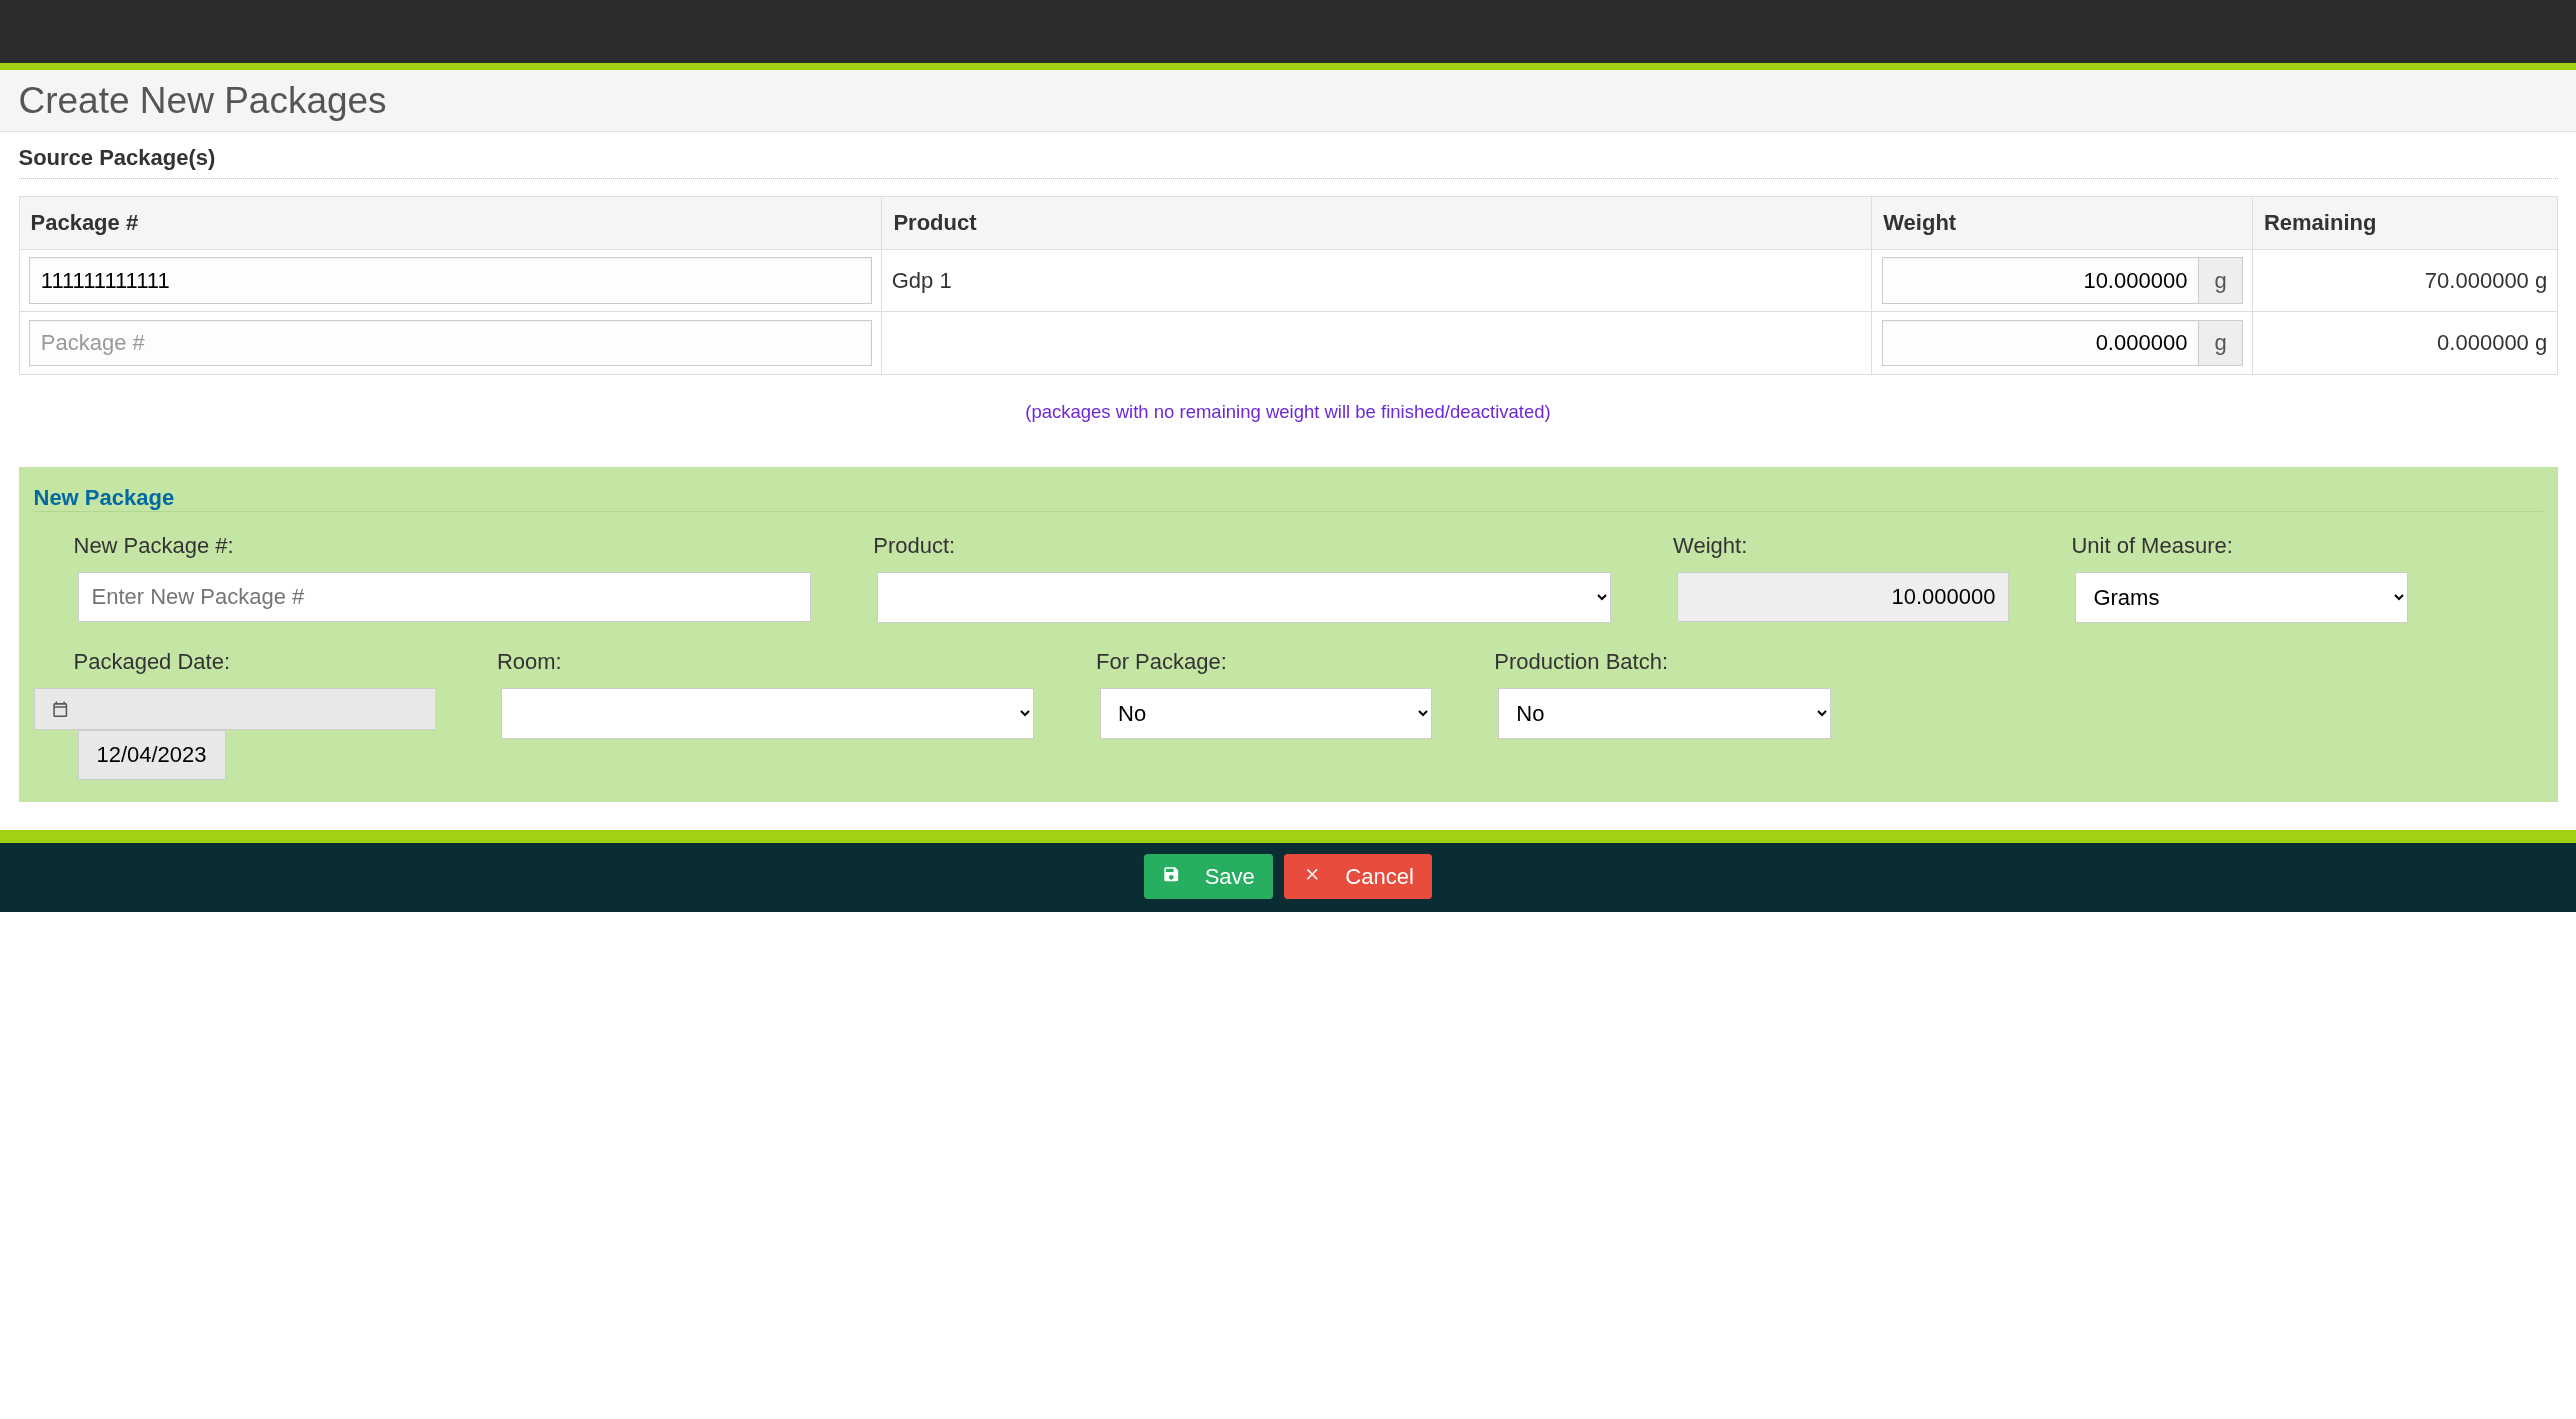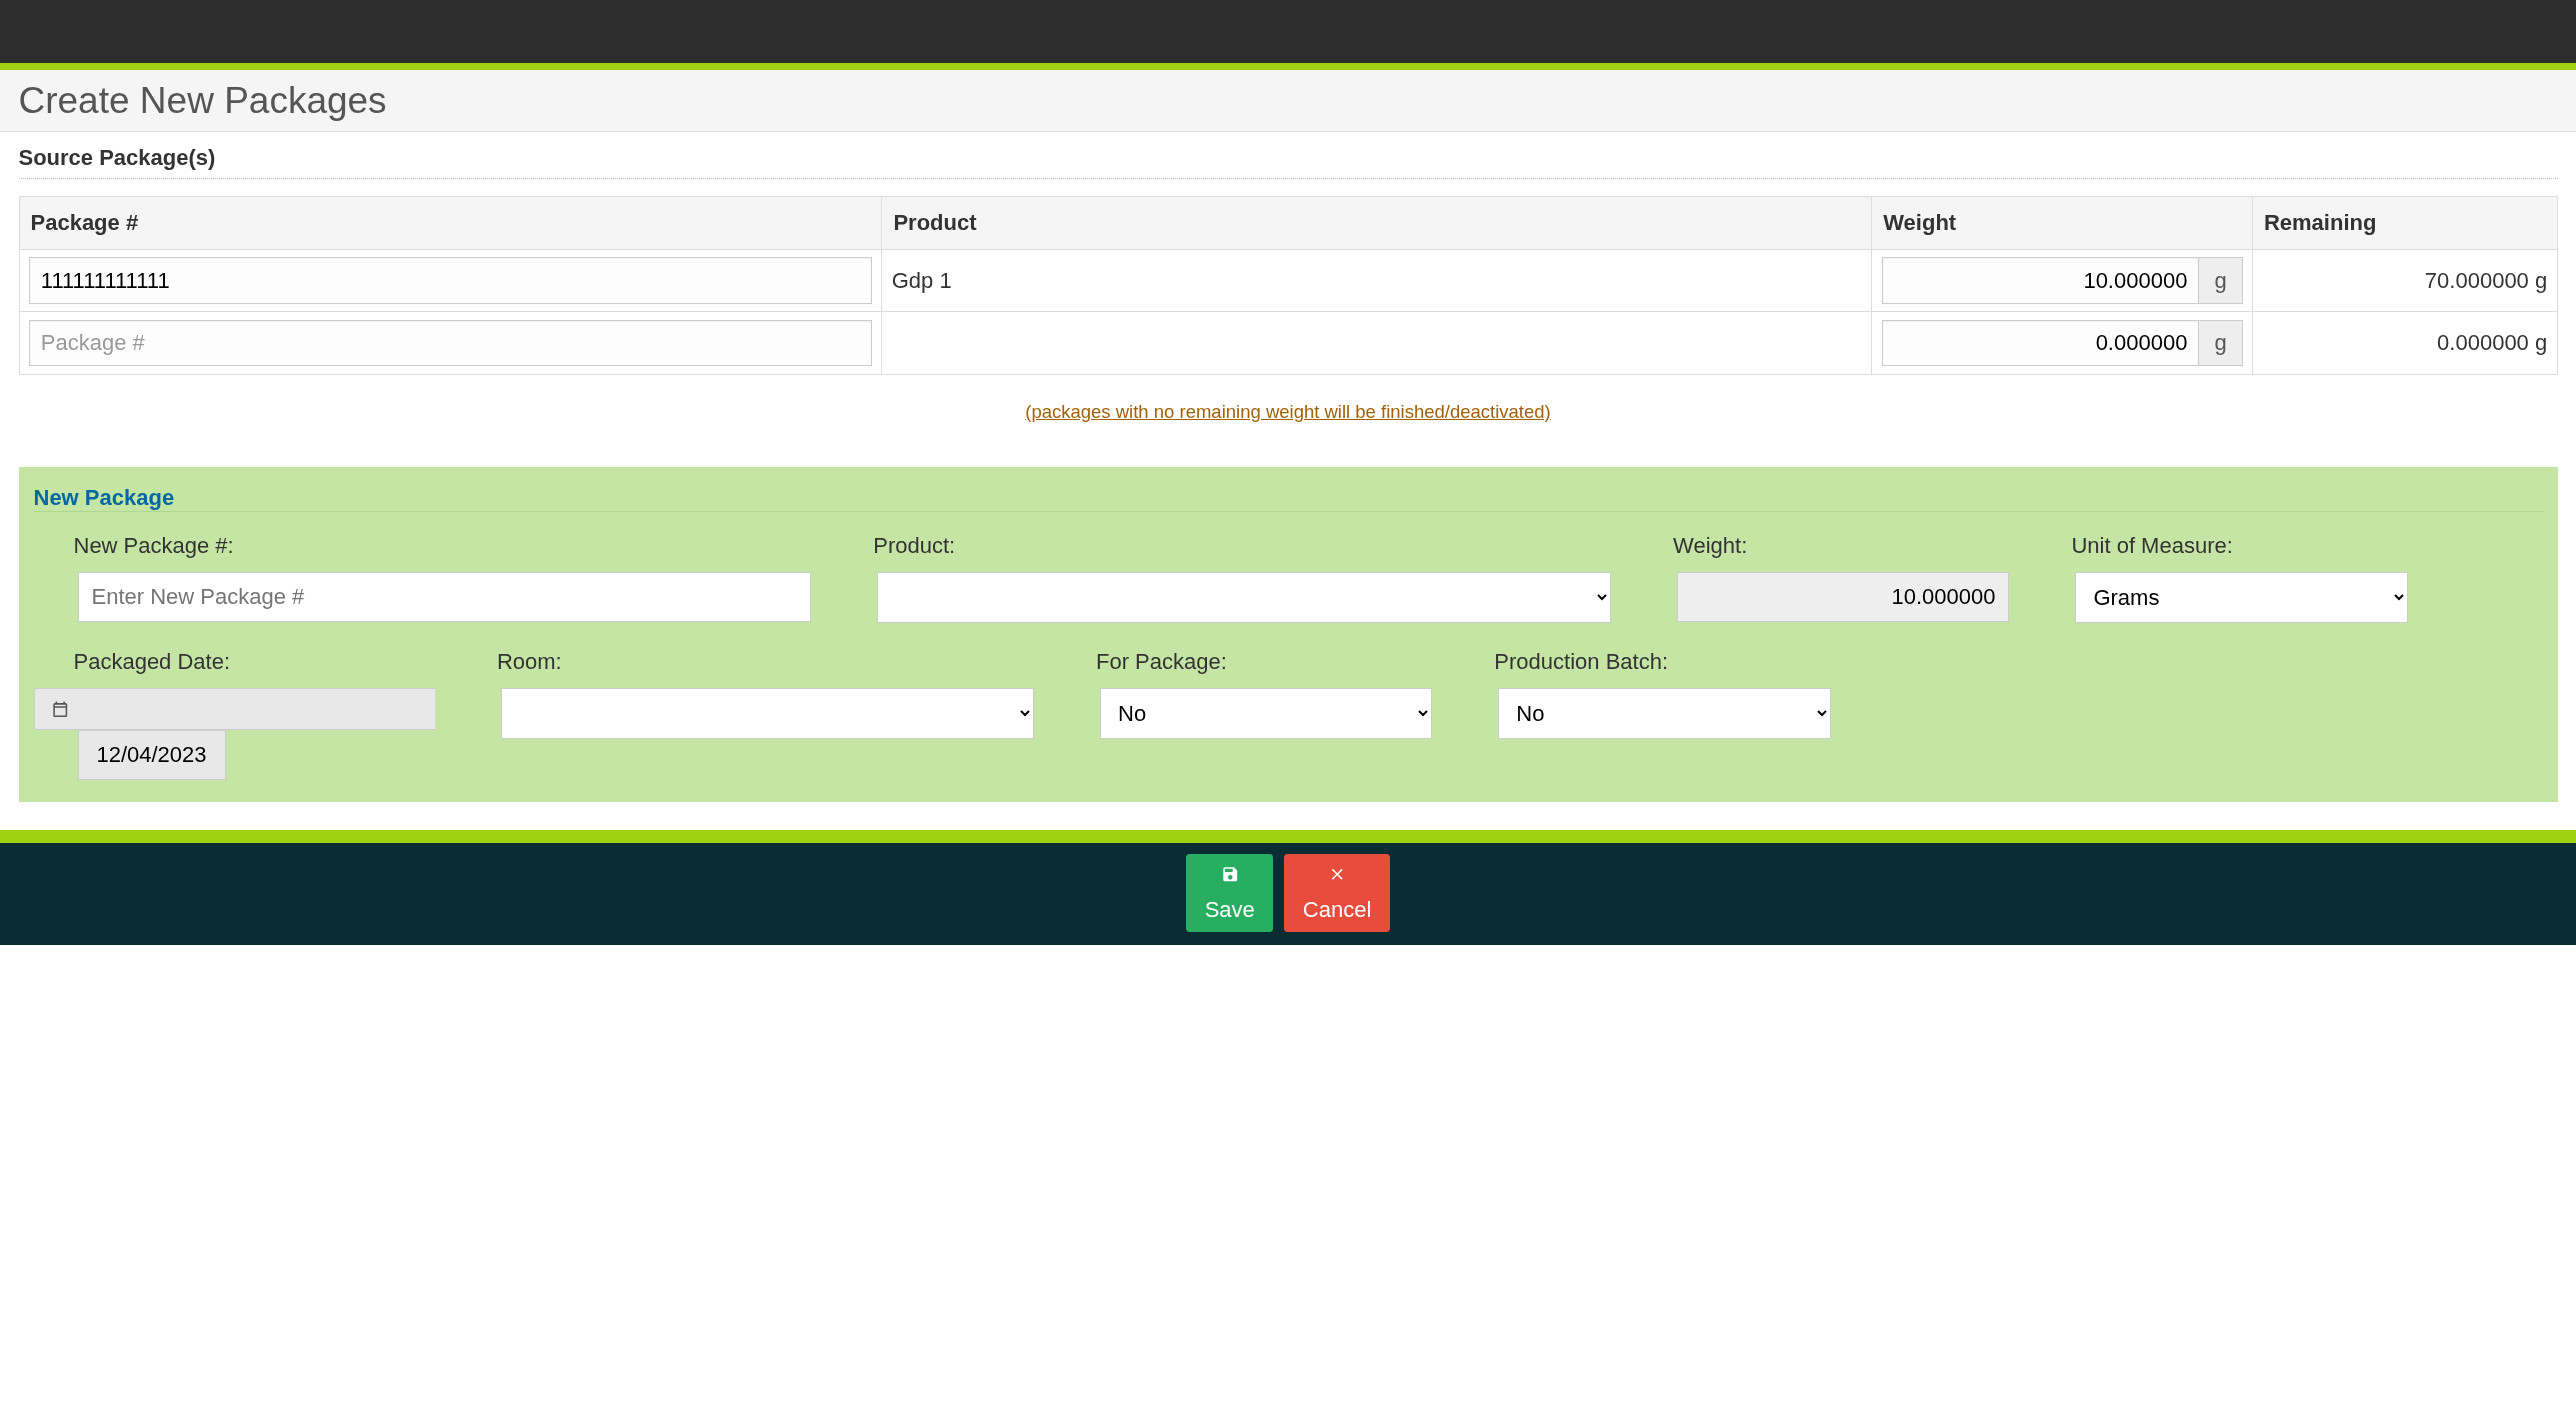--- a/index.html
+++ b/index.html
@@ -58,21 +58,21 @@
       border: 0.9px solid #ccc; background: #fff;
       text-align: right;
     }
     .weight-unit {
       background: #eee; border: 0.9px solid #ccc; border-left: none;
       padding: 9.3px 15px; font-size: 22px; color: #555;
       display: flex; align-items: center;
     }
     .remaining-cell { text-align: right; }
     
-    .hint-text { text-align: center; color: #a16207; font-size: 18.5px; margin-top: 26px; margin-bottom: 11px; text-decoration: underline; }
+    .hint-text { text-align: center; color: #6d28d9; font-size: 18.5px; margin-top: 26px; margin-bottom: 11px; }
     
     .new-package-panel {
       background: #c5e5a5;
       padding: 18.5px 15px 22px 15px;
       margin-top: 44px;
     }
     .panel-heading { font-size: 22px; font-weight: 700; color: #0369a1; margin-bottom: 0; padding-left: 0; }
     .panel-divider { border: none; border-top: 0.9px solid #b0d890; margin-bottom: 20.4px; }
     
     .form-row { display: flex; gap: 22px; margin-bottom: 26px; }
@@ -96,23 +96,23 @@
     
     select { appearance: auto; }
     
     .bottom-accent { background: #a0d113; height: 13px; margin-top: 15px; }
     .bottom-bar {
       background: #0a2d33;
       padding: 11px 0 13px 0;
       display: flex; justify-content: center; gap: 11px;
     }
     .btn {
-      display: inline-flex; align-items: center; gap: 7px;
+      display: inline-flex; align-items: center; gap: 24px;
       padding: 9.3px 18.5px; font-size: 22px; color: #fff;
-      border: none; border-radius: 3.7px; cursor: pointer; flex-direction: column;
+      border: none; border-radius: 3.7px; cursor: pointer;
     }
     .btn-save { background: #27ae60; }
     .btn-cancel { background: #e74c3c; }
     .btn svg { width: 18.5px; height: 18.5px; fill: currentColor; }
     
     .cal-icon svg { width: 18.5px; height: 18.5px; fill: #555; }
   </style>
 </head>
 <body>
 

